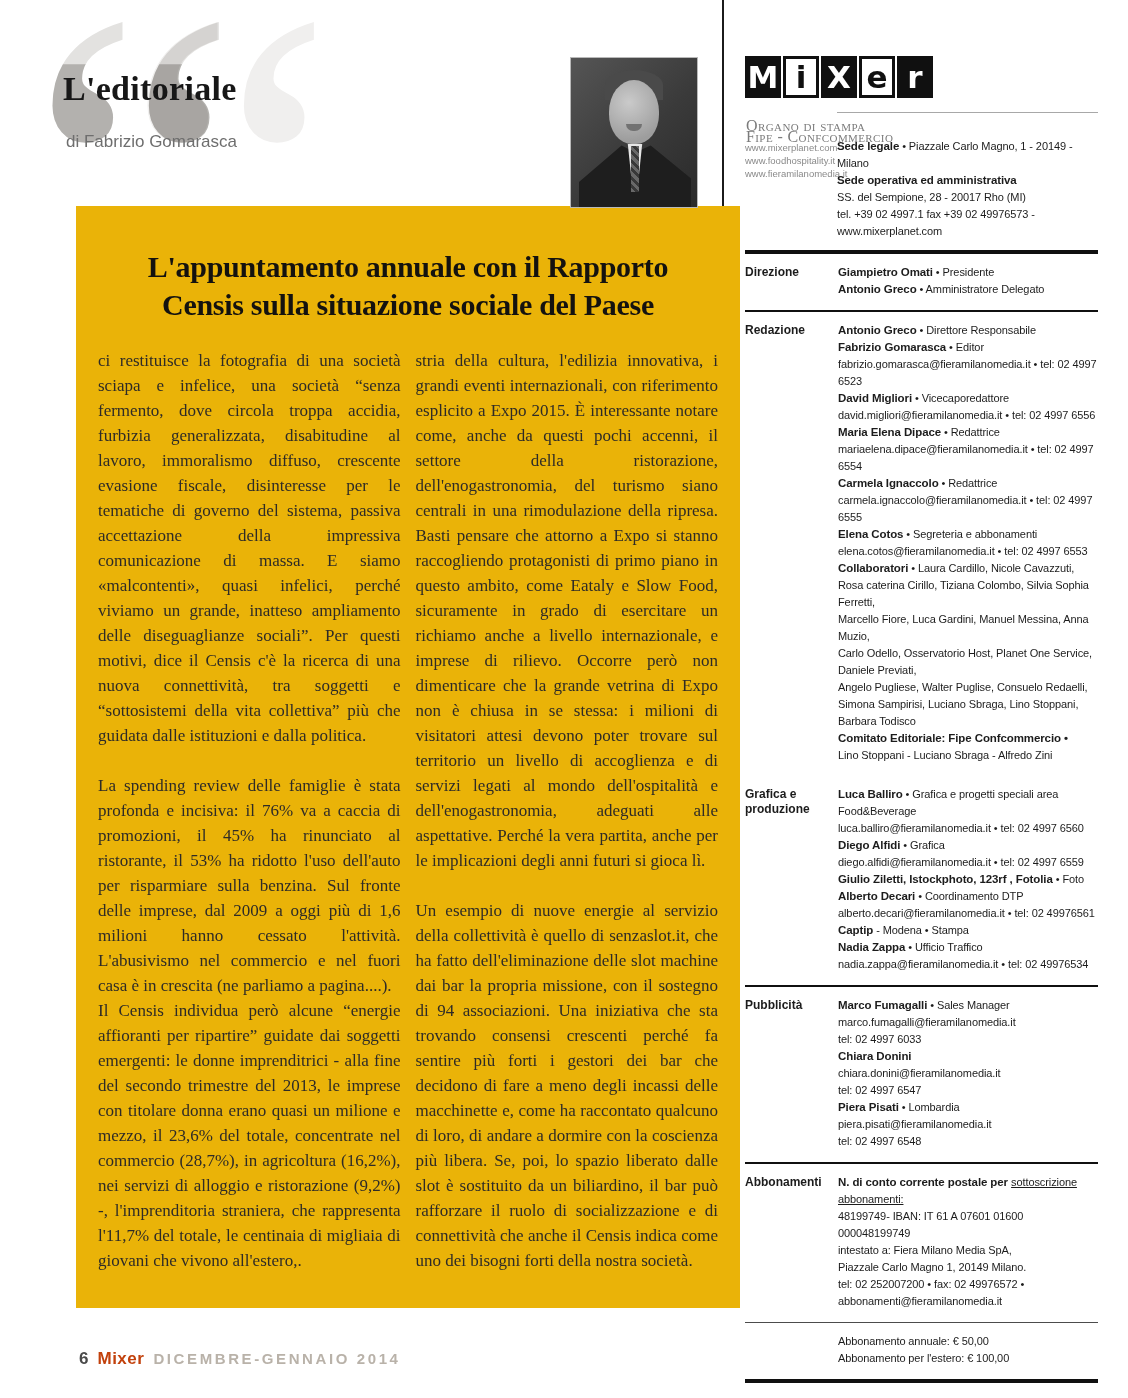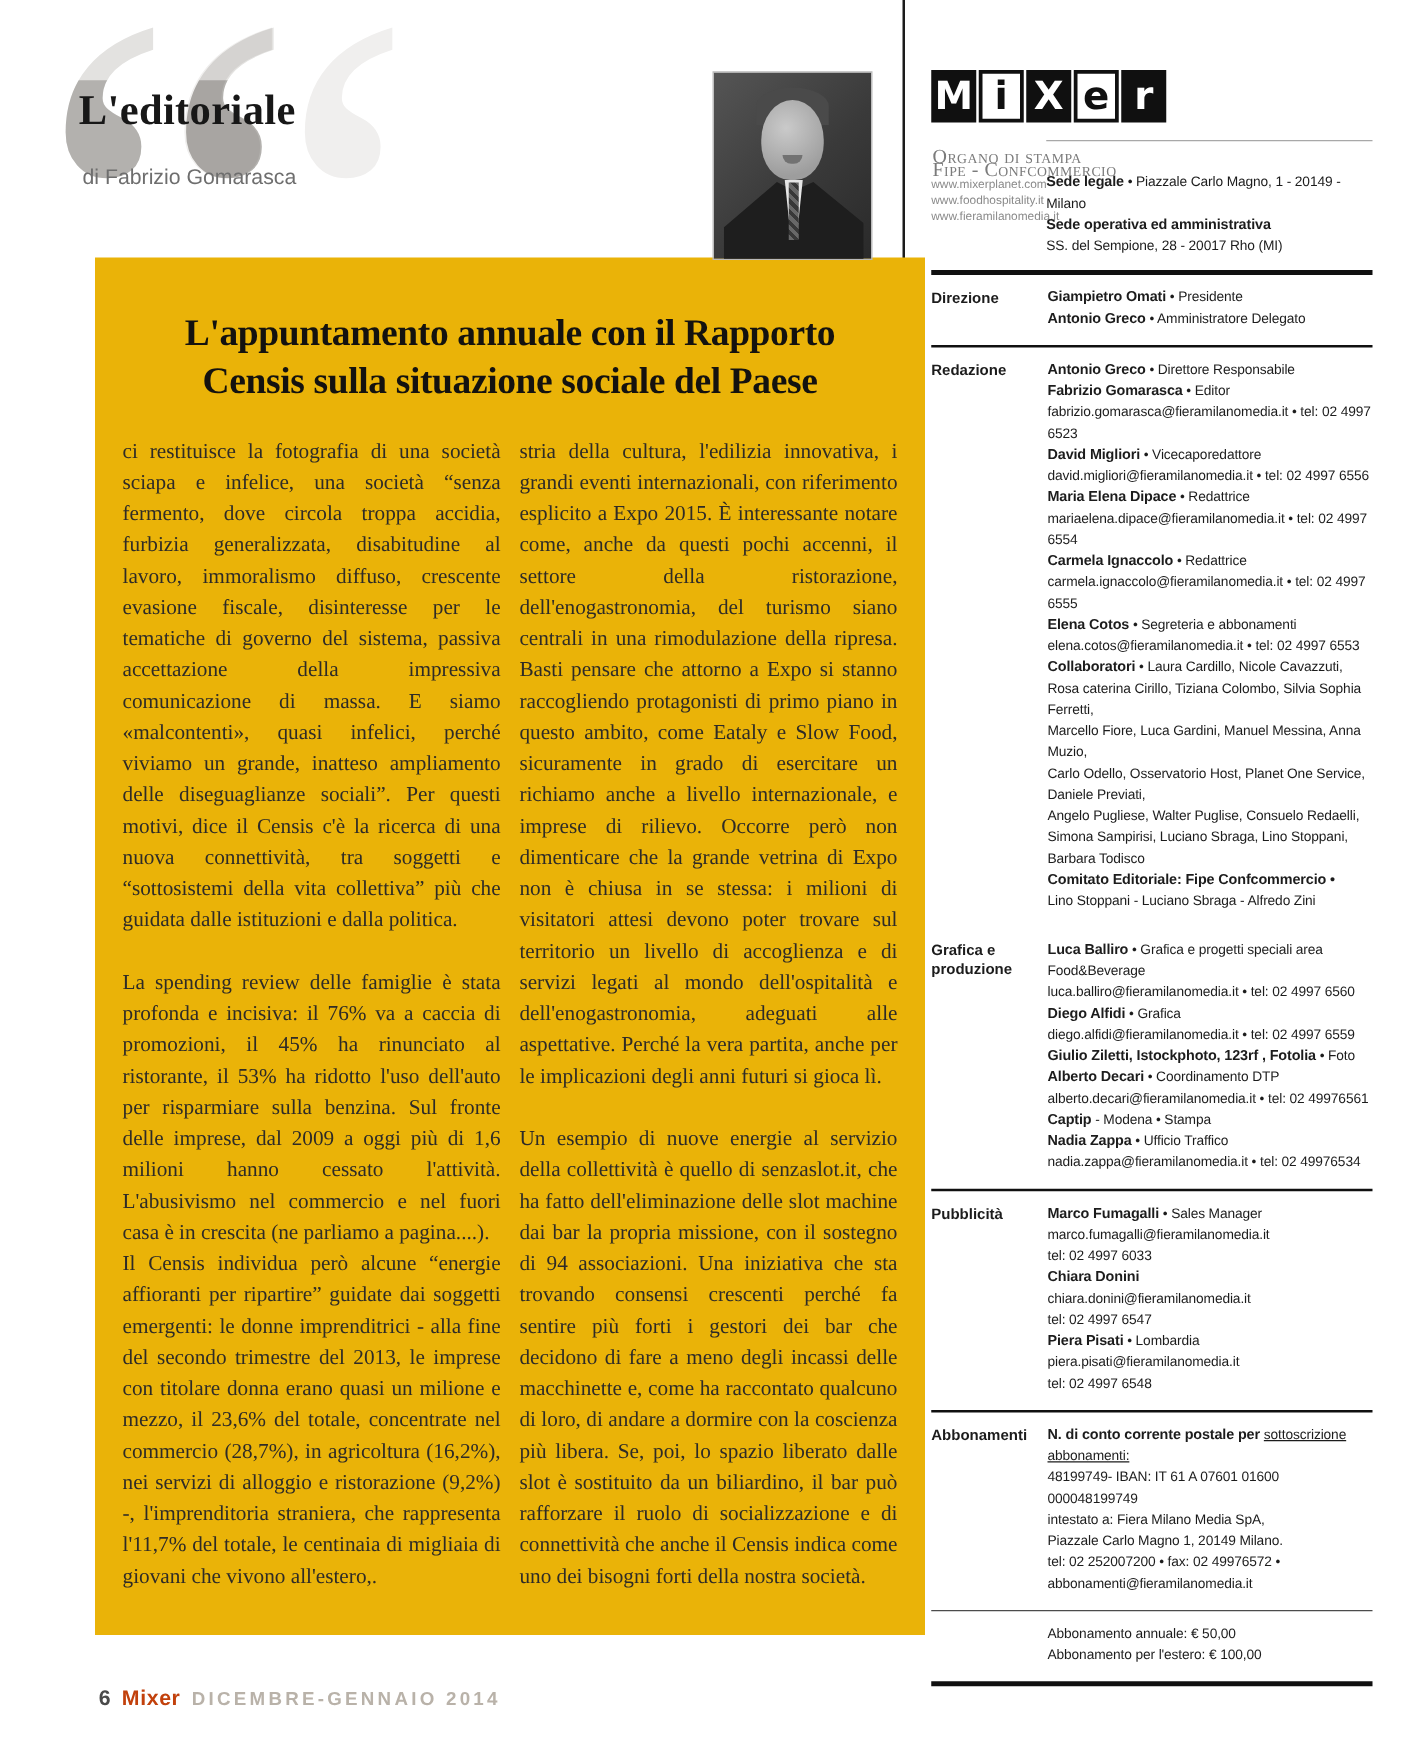--- a/index.html
+++ b/index.html
@@ -159,20 +159,21 @@
     <div class="mast-head-row">
       <div class="urls" id="urls">
           <div class="url">www.mixerplanet.com</div>
           <div class="url">www.foodhospitality.it</div>
           <div class="url">www.fieramilanomedia.it</div>
         </div>
       <div class="address" id="address">
           <div class="srow addr"><span class="b">Sede legale</span><span> • Piazzale Carlo Magno, 1 - 20149 - Milano</span></div>
           <div class="srow addr"><span class="b">Sede operativa ed amministrativa</span></div>
           <div class="srow addr"><span>SS. del Sempione, 28 - 20017 Rho (MI)</span></div>
+          <div class="srow addr"><span>tel. +39 02 4997.1 fax +39 02 49976573 - www.mixerplanet.com</span></div>
         </div>
     </div>
 
     <div class="rule thick" style="margin-top:10px;"></div>
 
     <div id="sections">
         <div class="section">
           <div class="sec-label">Direzione</div>
           <div class="sec-body">
             <div class="srow"><span class="b">Giampietro Omati</span><span> • Presidente</span></div>

